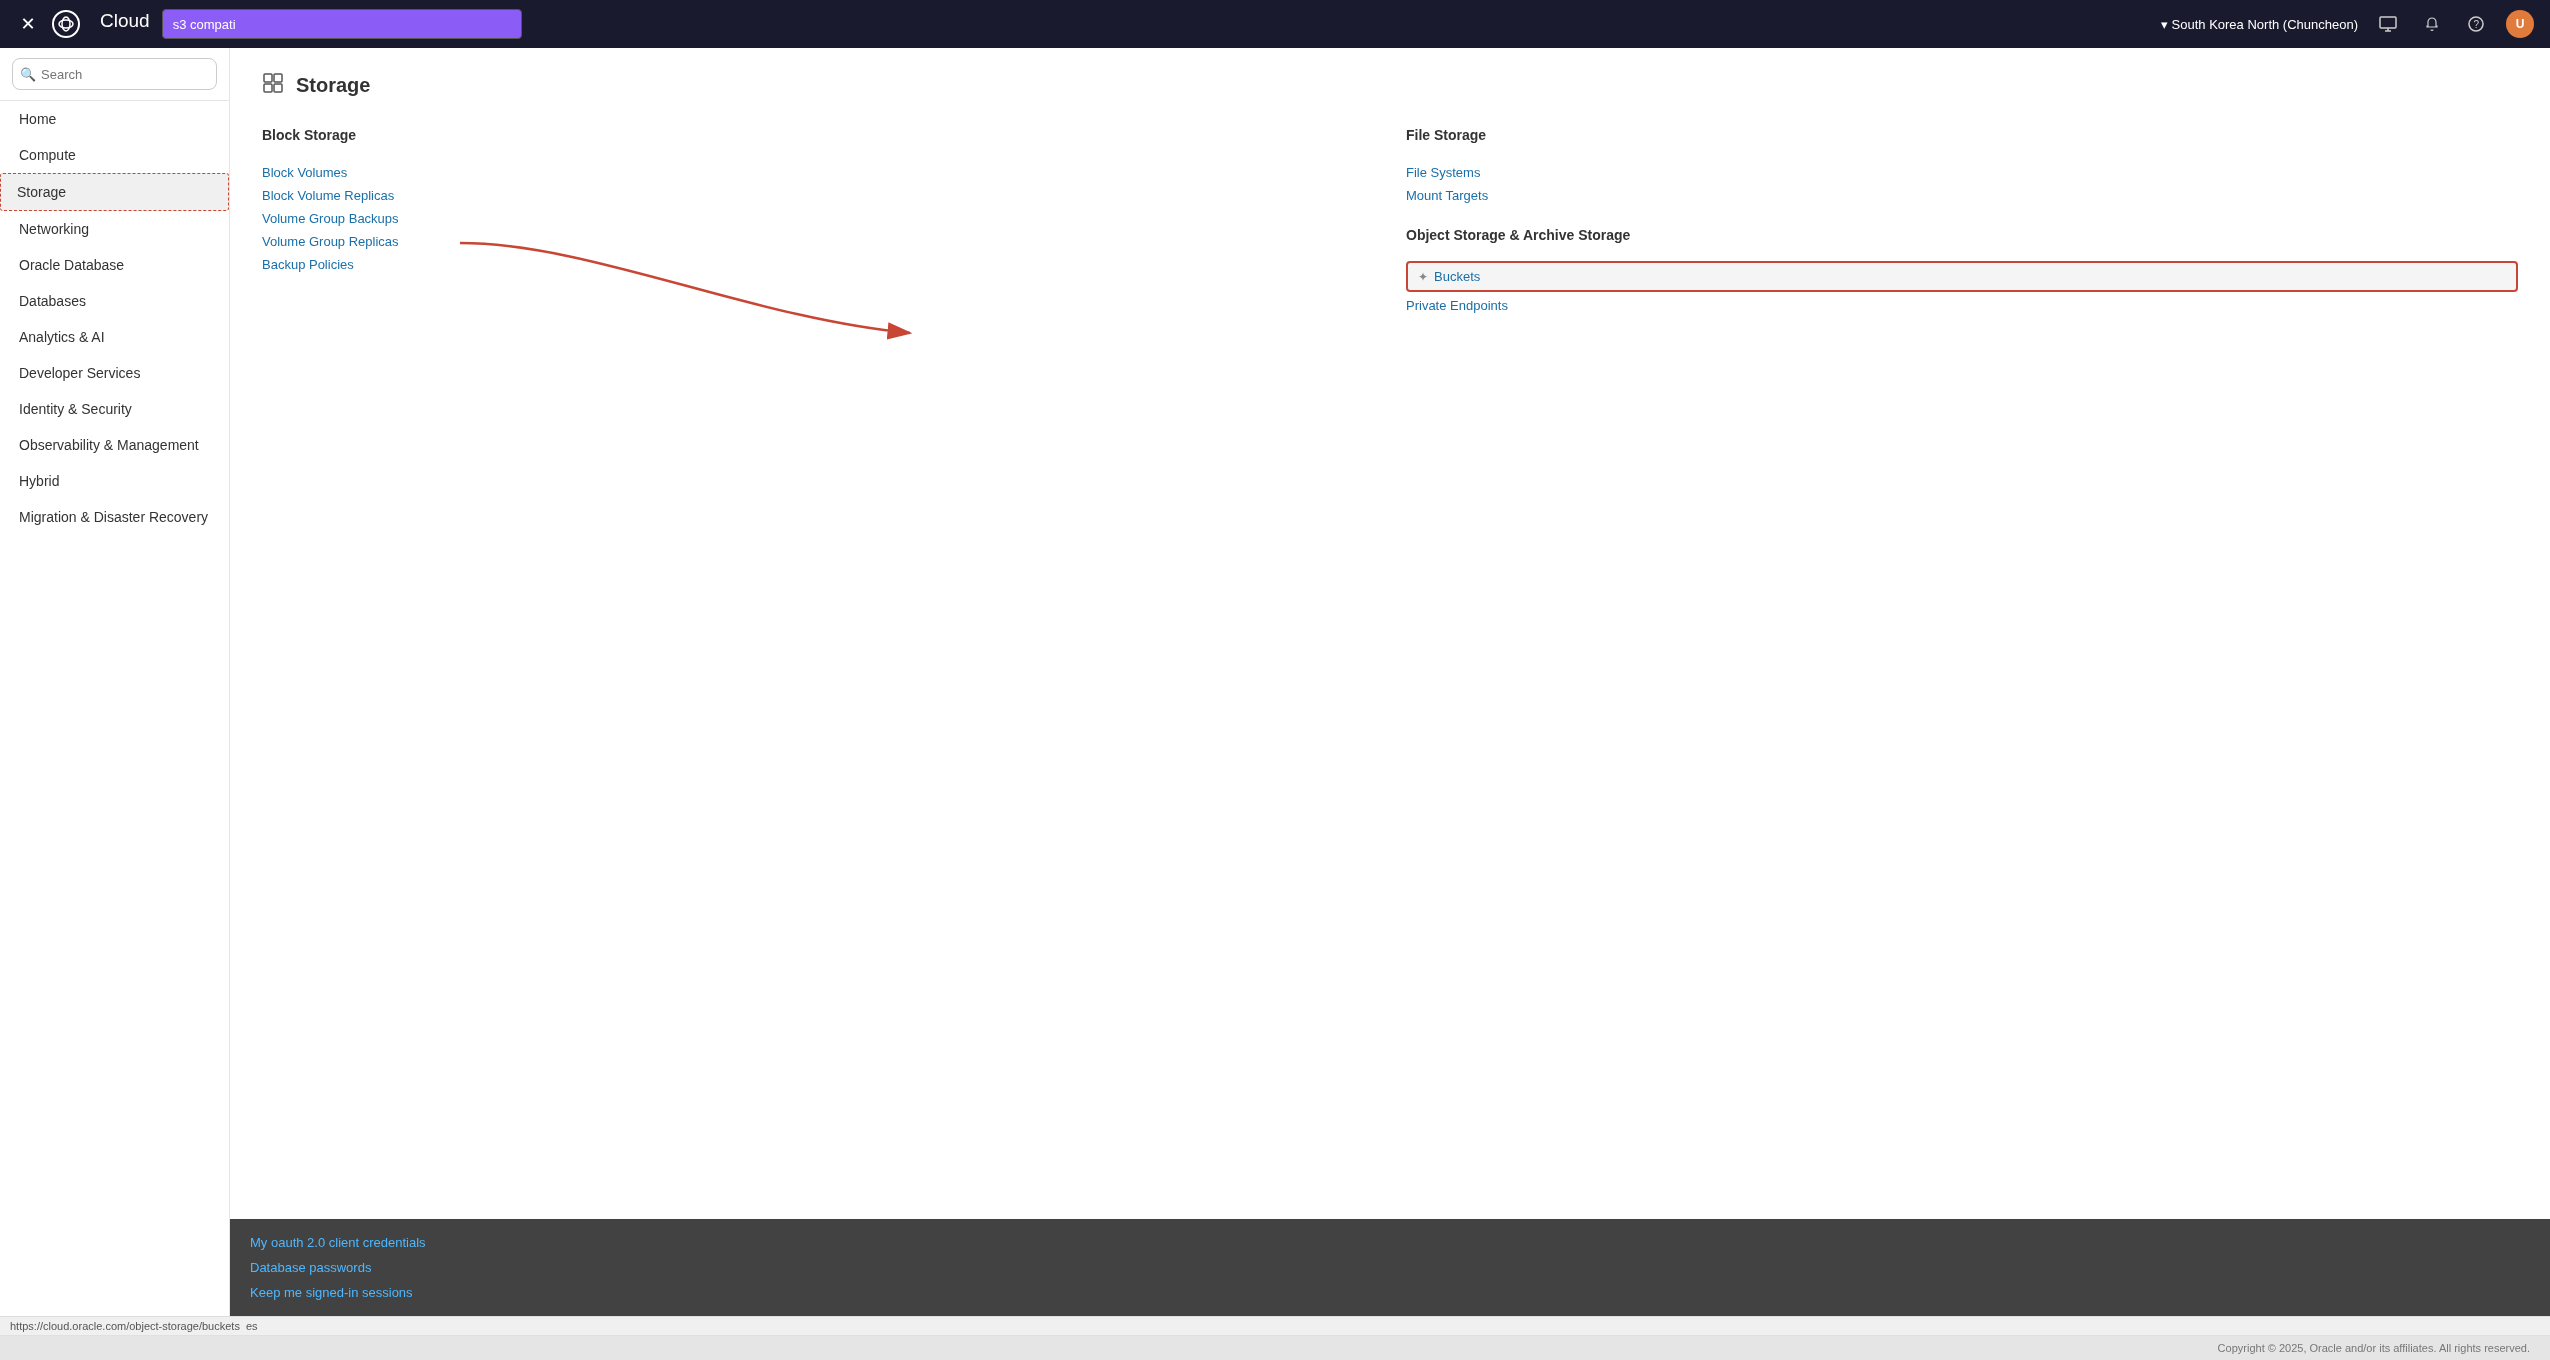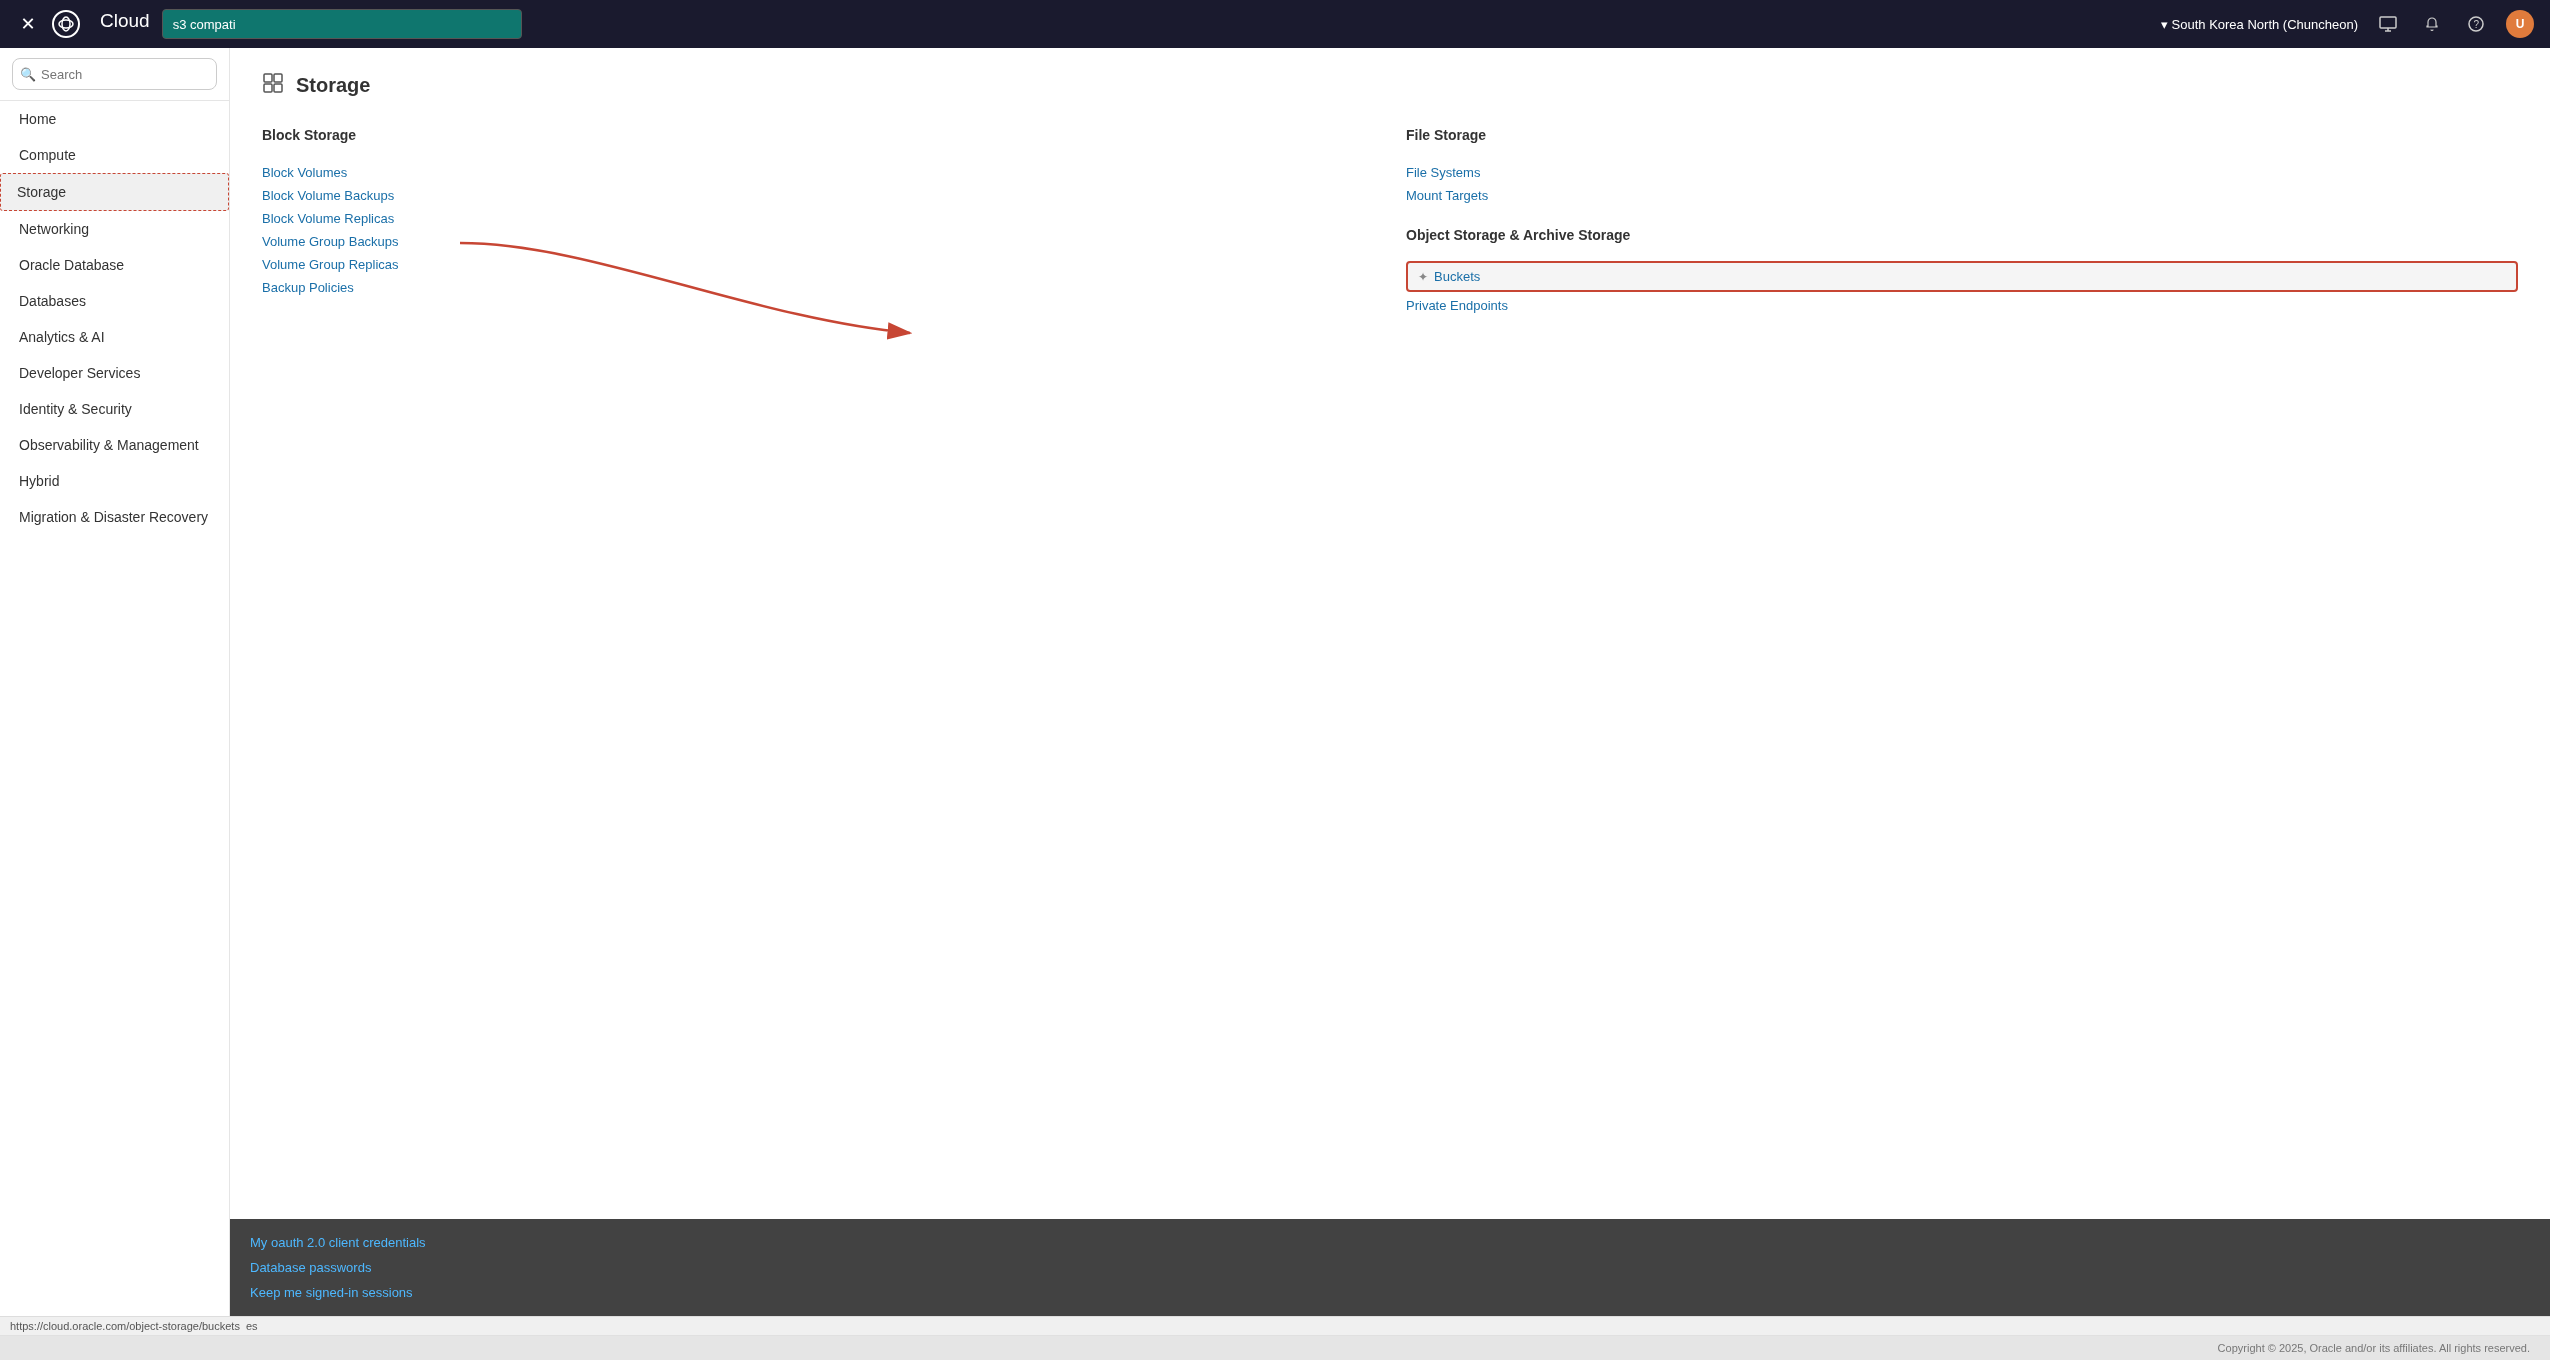--- a/index.html
+++ b/index.html
@@ -37,21 +37,21 @@
       width: 28px;
       height: 28px;
       border: 2px solid #fff;
       border-radius: 50%;
       display: flex;
       align-items: center;
       justify-content: center;
     }
     .topbar-search {
       flex: 0 0 360px;
-      background: #0f766e;
+      background: #8b5cf6;
       border: 1px solid #555;
       border-radius: 4px;
       height: 30px;
       padding: 0 10px;
       color: #fff;
       font-size: 13px;
       outline: none;
     }
     .topbar-right {
       margin-left: auto;
@@ -343,21 +343,20 @@
           </svg>
         </span>
         <h1 class="page-title">Storage</h1>
       </div>
 
       <div class="storage-grid">
 
         <div class="storage-section">
           <div class="section-title">Block Storage</div>
           <a class="section-link">Block Volumes</a>
-          <a class="section-link">Block Volume Backups</a>
           <a class="section-link">Block Volume Replicas</a>
           <a class="section-link">Volume Group Backups</a>
           <a class="section-link">Volume Group Replicas</a>
           <a class="section-link">Backup Policies</a>
         </div>
 
         <div style="display:flex; flex-direction:column; gap:20px;">
 
           <div class="storage-section">
             <div class="section-title">File Storage</div>

